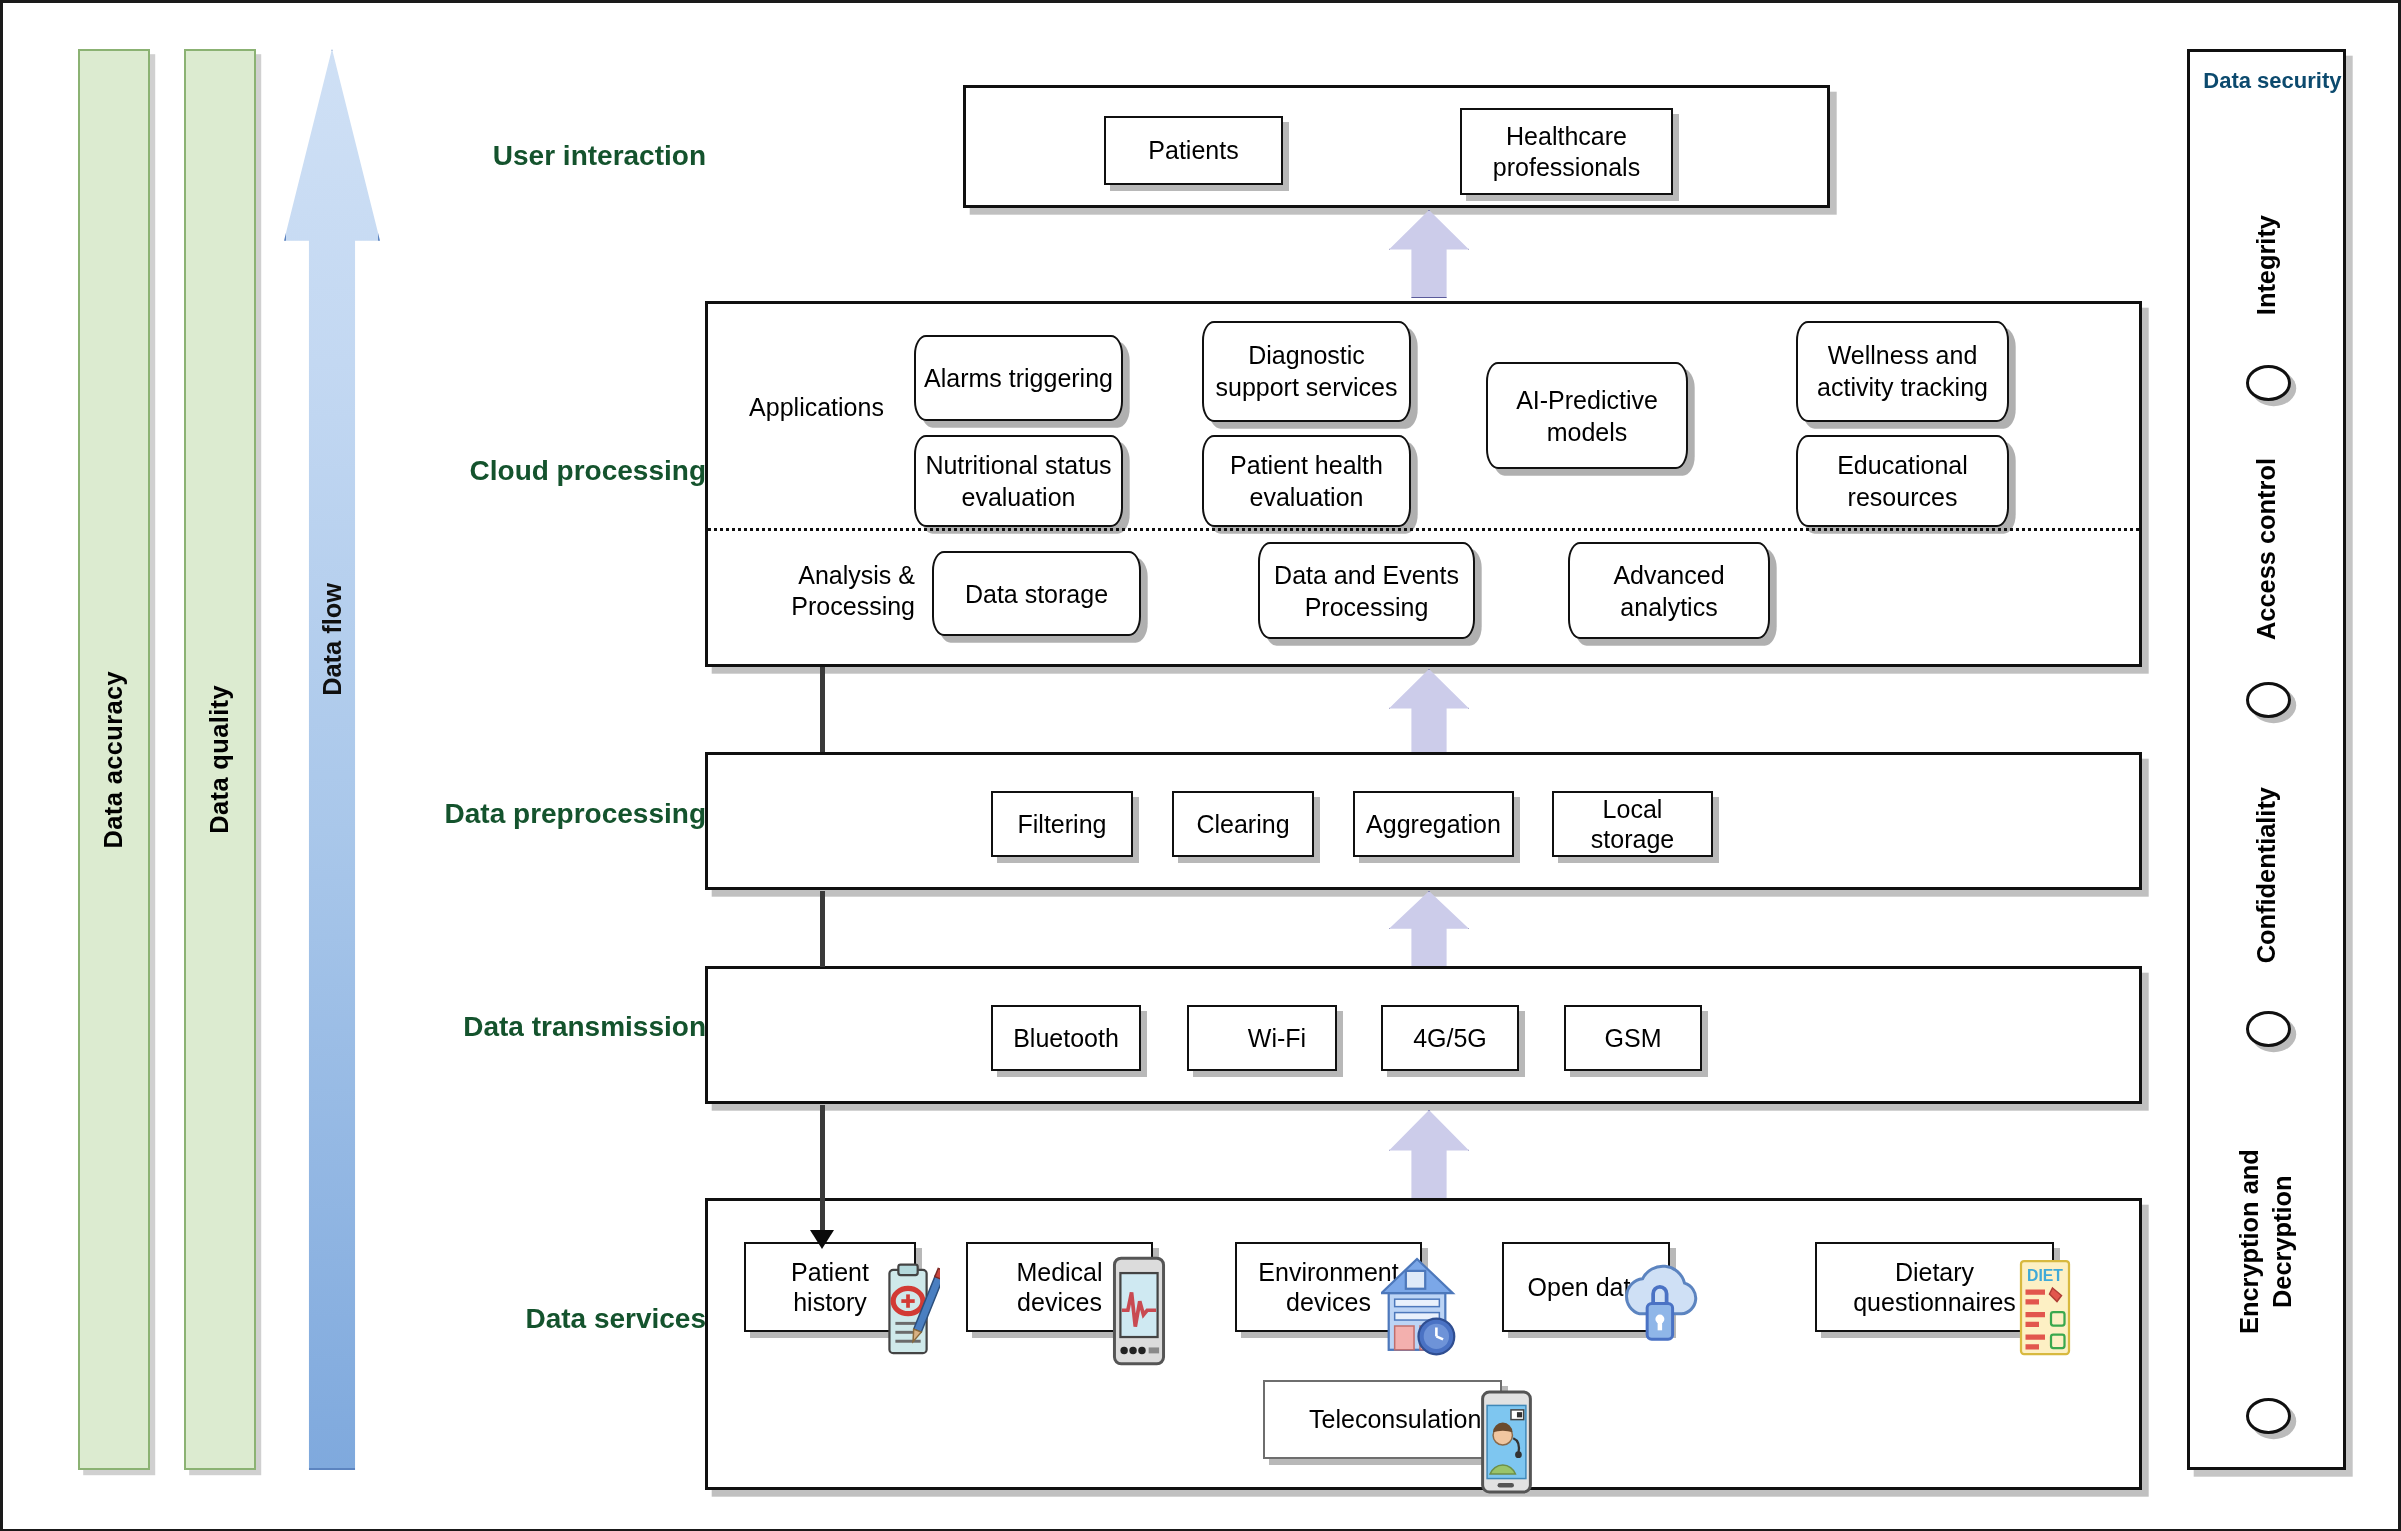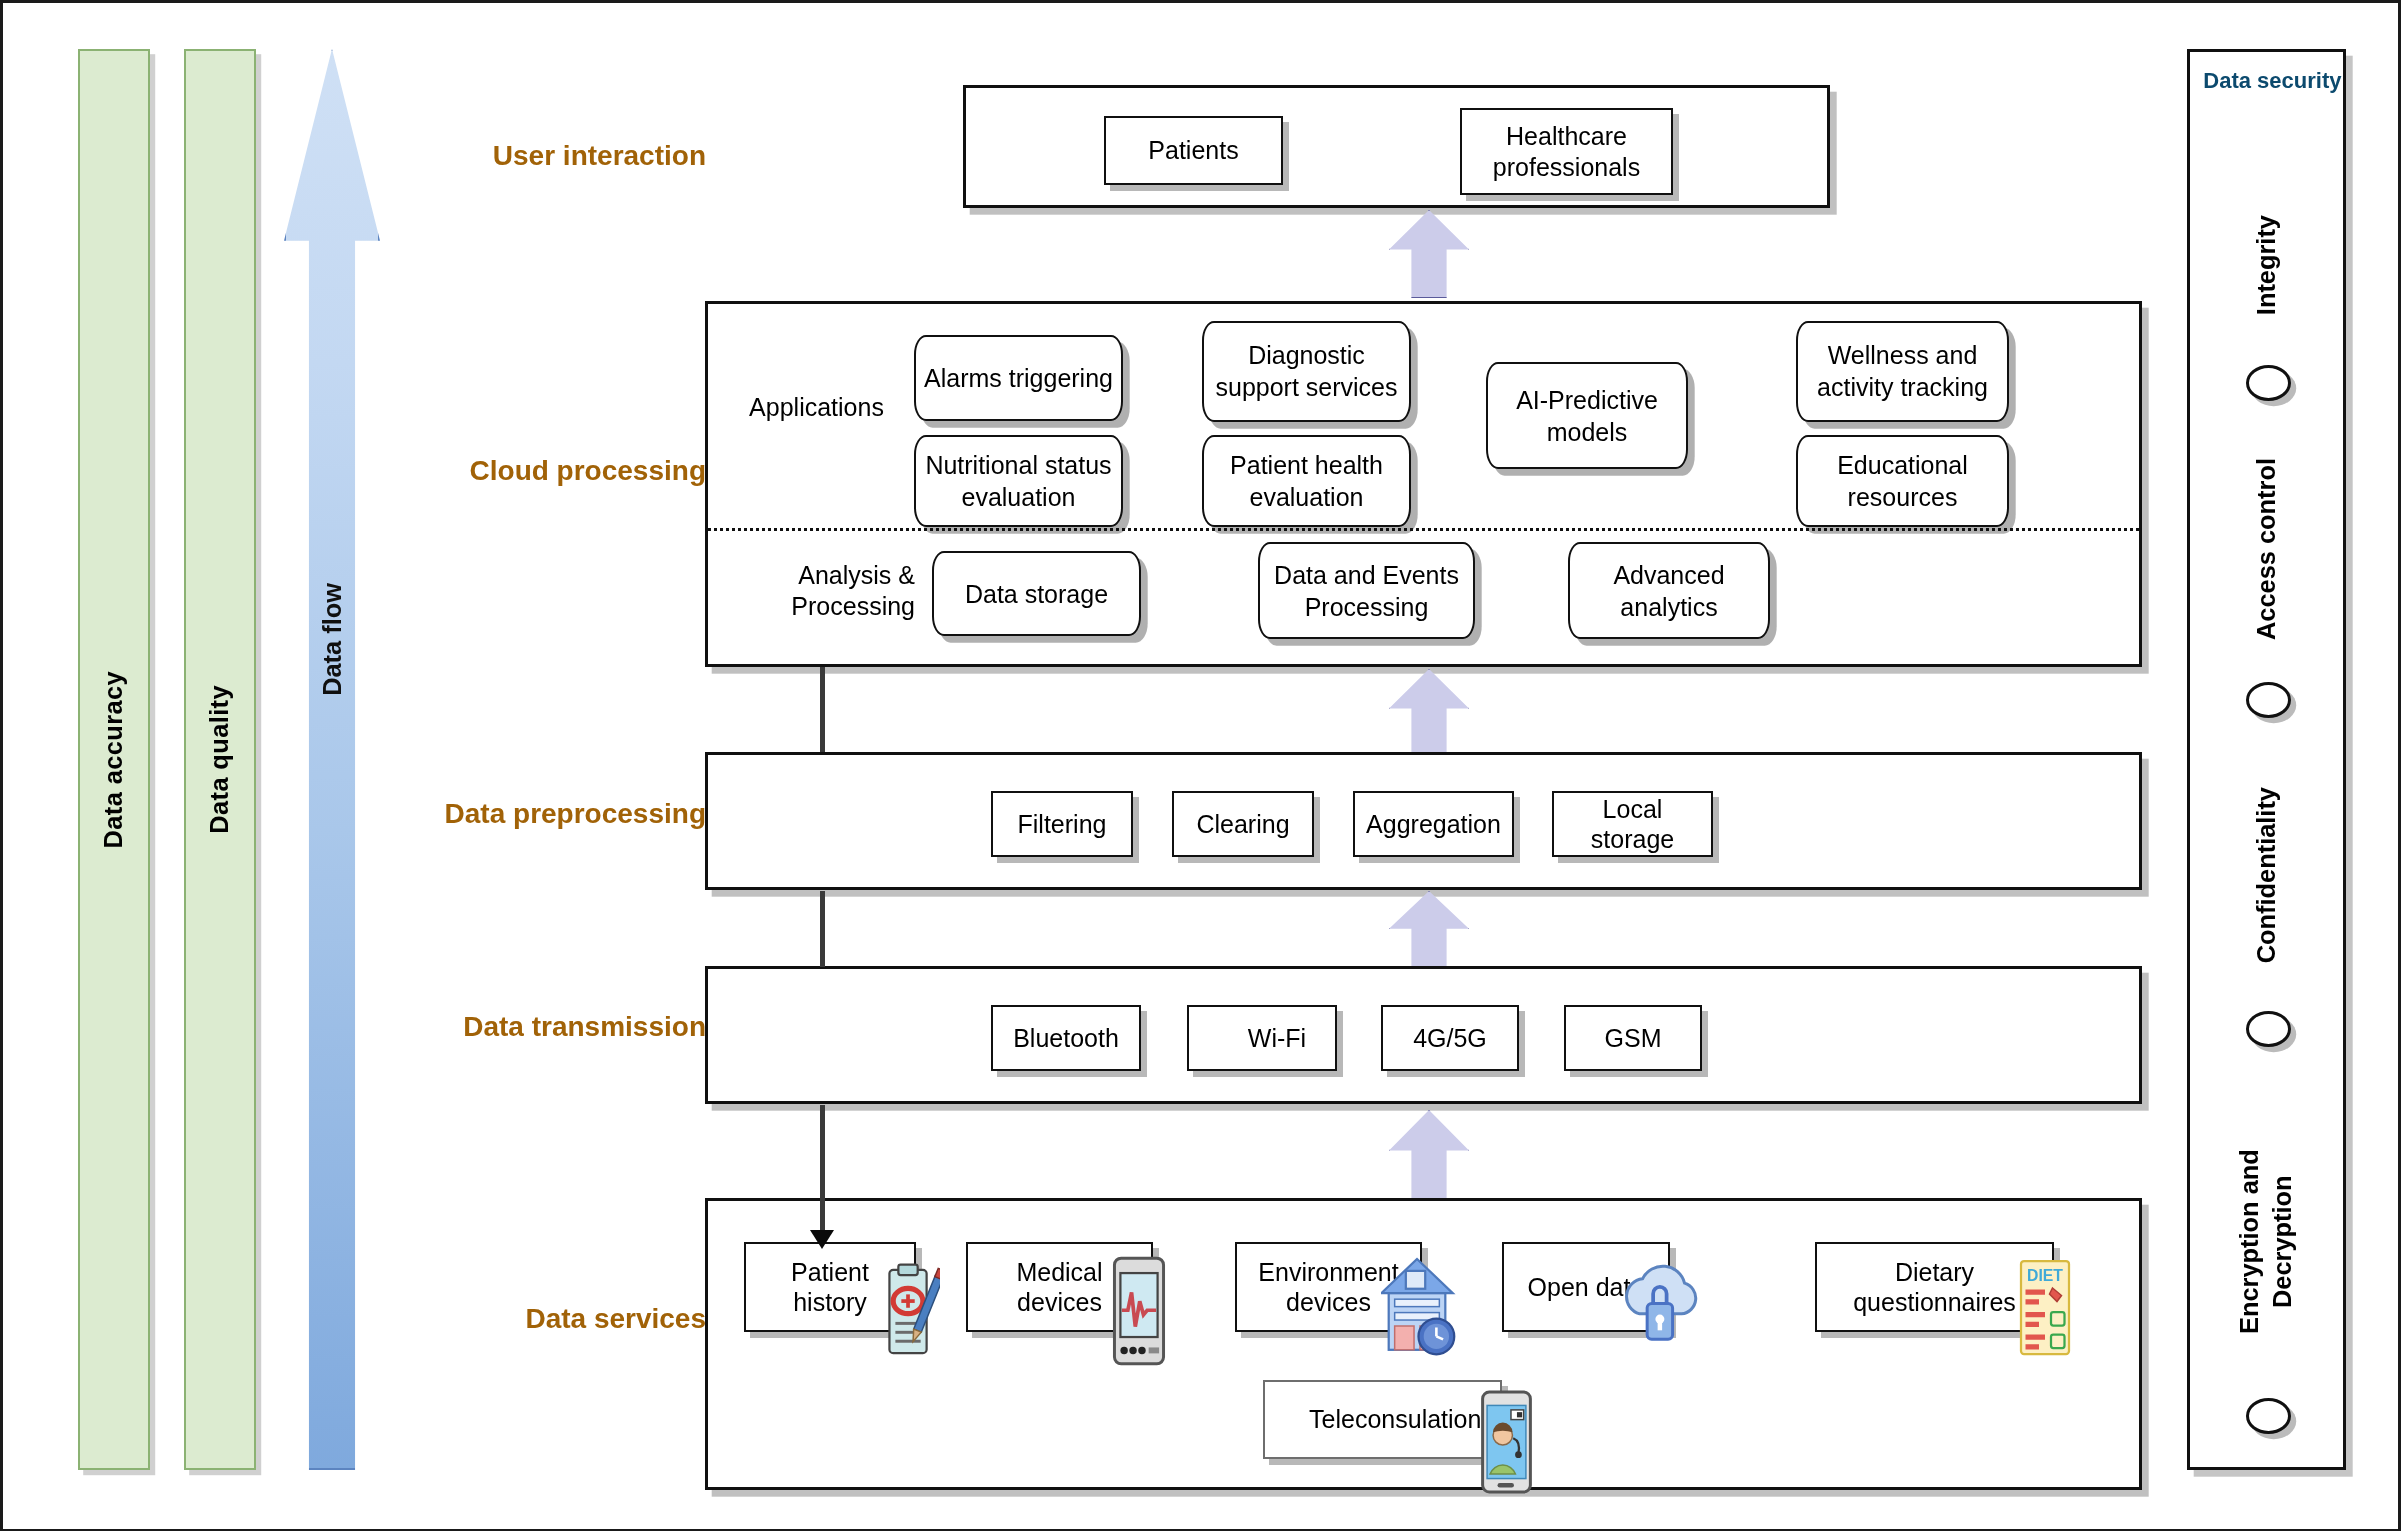--- a/index.html
+++ b/index.html
@@ -36,21 +36,21 @@
     border:2.2px solid #5c84c0;
     clip-path:polygon(50% 0%, 100% 13.5%, 74% 13.5%, 74% 100%, 26% 100%, 26% 13.5%, 0% 13.5%);
     filter:drop-shadow(5.2px 5.2px 0 rgba(150,150,150,.42));
   }
   .flowarrow-lbl{
     font-size:25.4px;font-weight:bold;color:#101010;
   }
 
   
   .layerlbl{
-    font-size:28px;font-weight:bold;color:#a16207;
+    font-size:28px;font-weight:bold;color:#14532d;
     text-align:right;line-height:1.15;
   }
 
   
   .layerbox{
     background:#ffffff;
     border:3px solid #101010;
     box-shadow:6.7px 6.7px 0 rgba(140,140,140,.55);
   }
 

